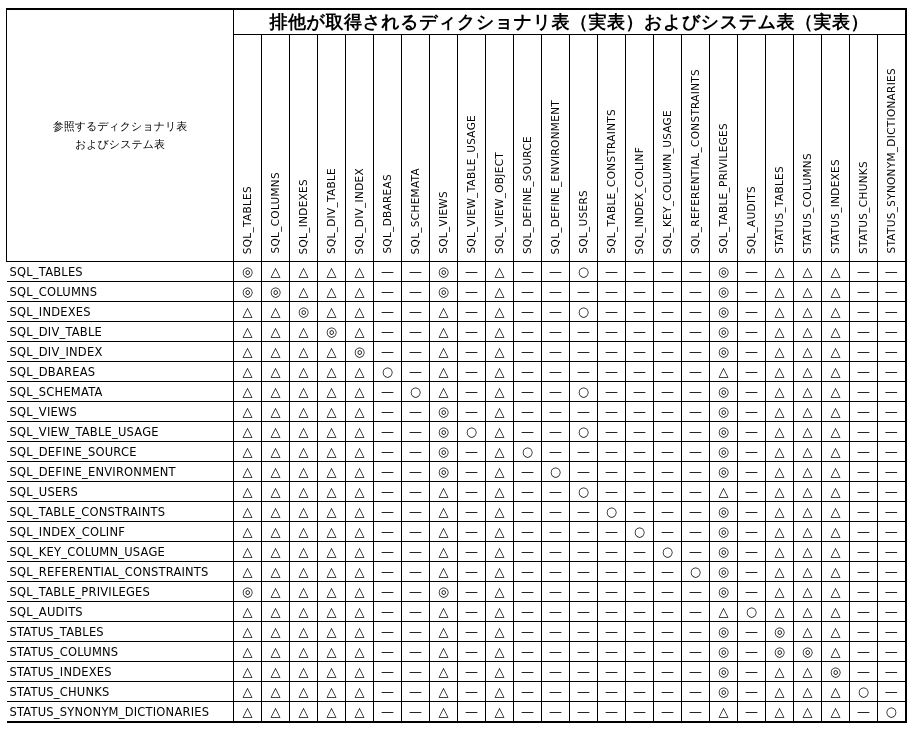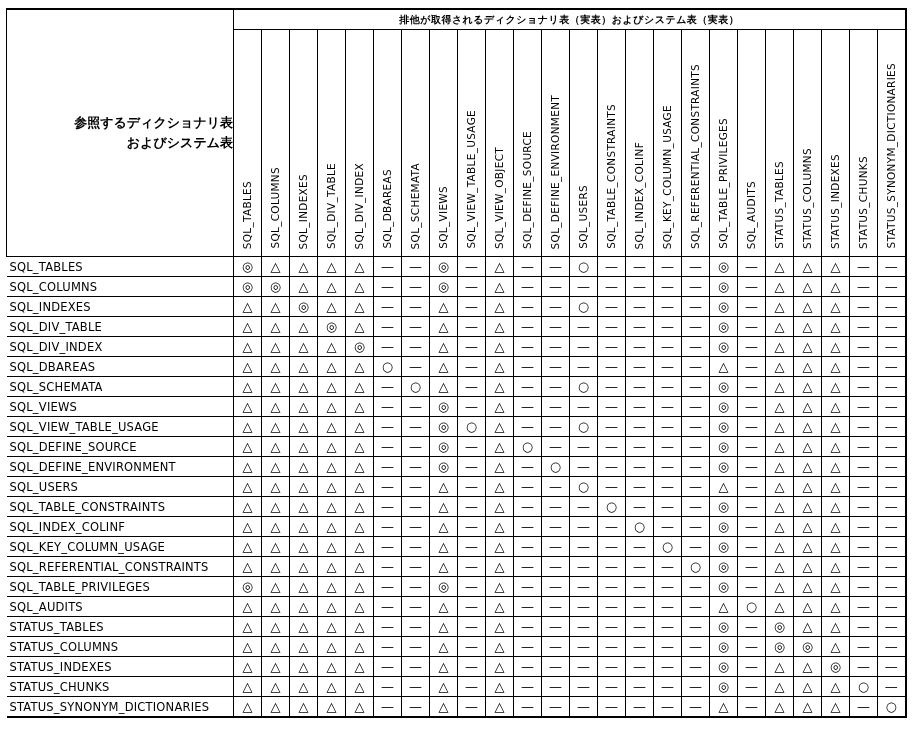--- a/index.html
+++ b/index.html
@@ -27,29 +27,29 @@
     border: 1px solid #000;
     padding: 0;
     background: #ffffff;
   }
   col.c-label { width: 227px; }
   col.c-data  { width: 28px; }
   th.corner {
     border-left: none;
     border-bottom: 2px solid #000;
     vertical-align: middle;
-    text-align: right;
-    font-weight: bold;
-    font-size: 13px;
+    text-align: center;
+    font-weight: normal;
+    font-size: 11px;
     line-height: 1.55;
   }
   th.group-title {
     height: 19px;
     font-weight: bold;
-    font-size: 10px;
+    font-size: 18px;
     text-align: center;
     vertical-align: middle;
     border-bottom: 1px solid #000;
     letter-spacing: 0.5px;
     margin-top: 35px;
   }
   th.vh {
     height: 226px;
     vertical-align: bottom;
     text-align: center;

